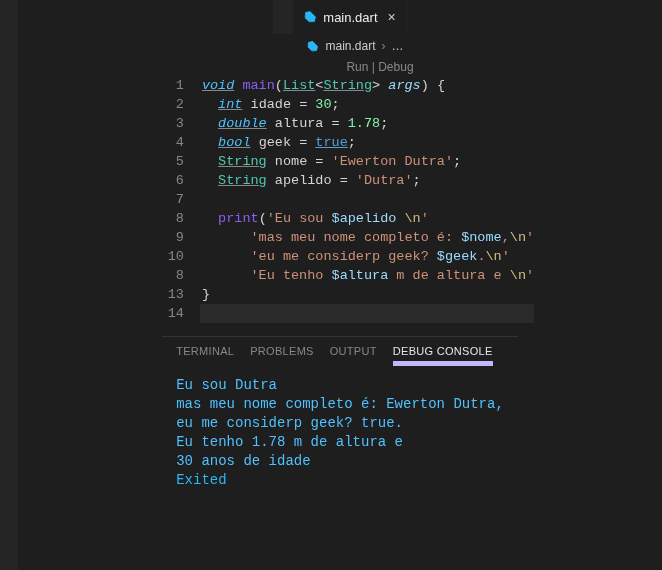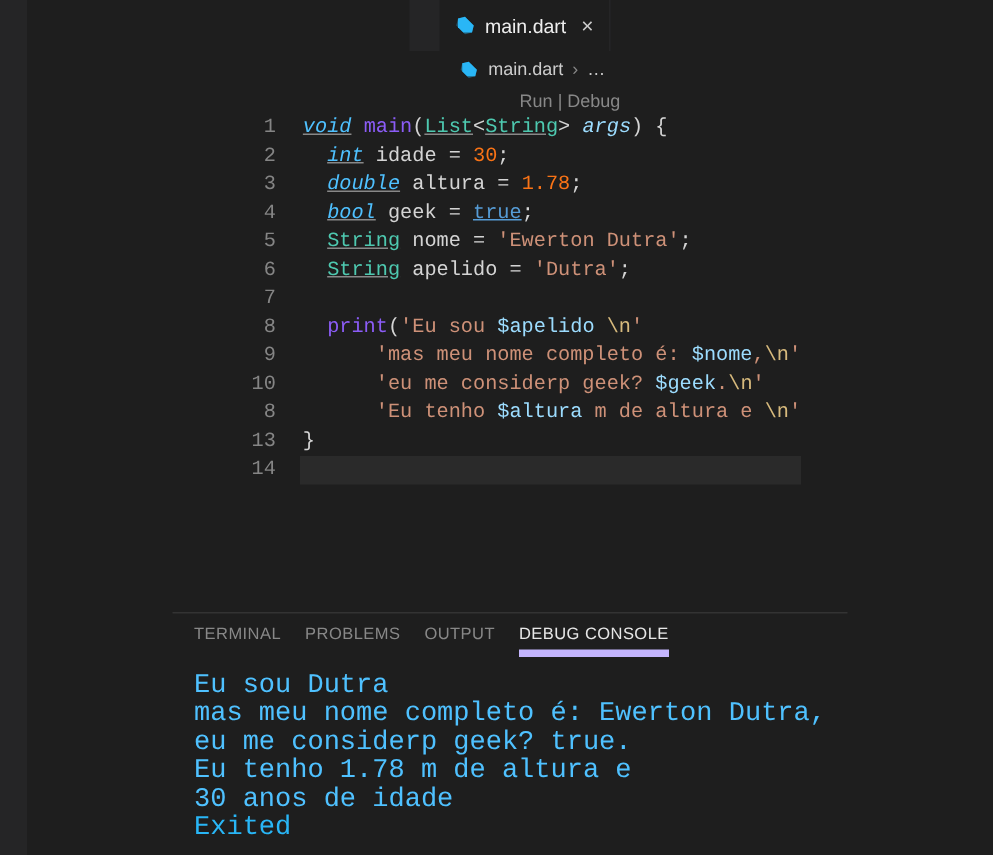--- a/index.html
+++ b/index.html
@@ -93,50 +93,50 @@
   .code { white-space: pre; flex: 1; }
   .code .current-line { background: #2a2a2a; display:block; height:19px; margin-left:-2px;}
   
   .kw  { color: #4fc1ff; font-style: italic; }   
   .ul  { text-decoration: underline; text-decoration-color: #888; }
   .typ { color: #4ec9b0; }  
   .fn  { color: #8b5cf6; }  
   .var { color: #9cdcfe; font-style: italic; }  
   .id  { color: #d4d4d4; }
   .op  { color: #d4d4d4; }
-  .num { color: #f97316; }
+  .num { color: #86efac; }
   .boo { color: #569cd6; text-decoration: underline; }
   .str { color: #ce9178; }
   .int { color: #9cdcfe; }  
   .esc { color: #d7ba7d; }
   .pun { color: #d4d4d4; }
   
   
   .panel {
     border-top: 1px solid #333;
-    height: 162px;
+    height: 234px;
     display: flex;
     flex-direction: column;
     background: #1e1e1e;
   }
   .panel-tabs {
     display: flex;
     gap: 16px;
     padding: 8px 14px 6px;
     font-size: 11px;
     color: #888;
   }
   .panel-tabs .ptab { letter-spacing: 0.3px; cursor: pointer; padding-bottom:4px;}
   .panel-tabs .ptab.active {
     color: #e7e7e7;
     border-bottom: 5px solid #c4b5fd;
   }
   .panel-body {
     font-family: Consolas, "Courier New", monospace;
-    font-size: 18px;
+    font-size: 14px;
     line-height: 19px;
     padding: 4px 14px;
     overflow: hidden;
   }
   .pb-blue { color: #4fc1ff; }
   .pb-teal { color: #29b6f6; }
 </style>
 </head>
 <body>
 

